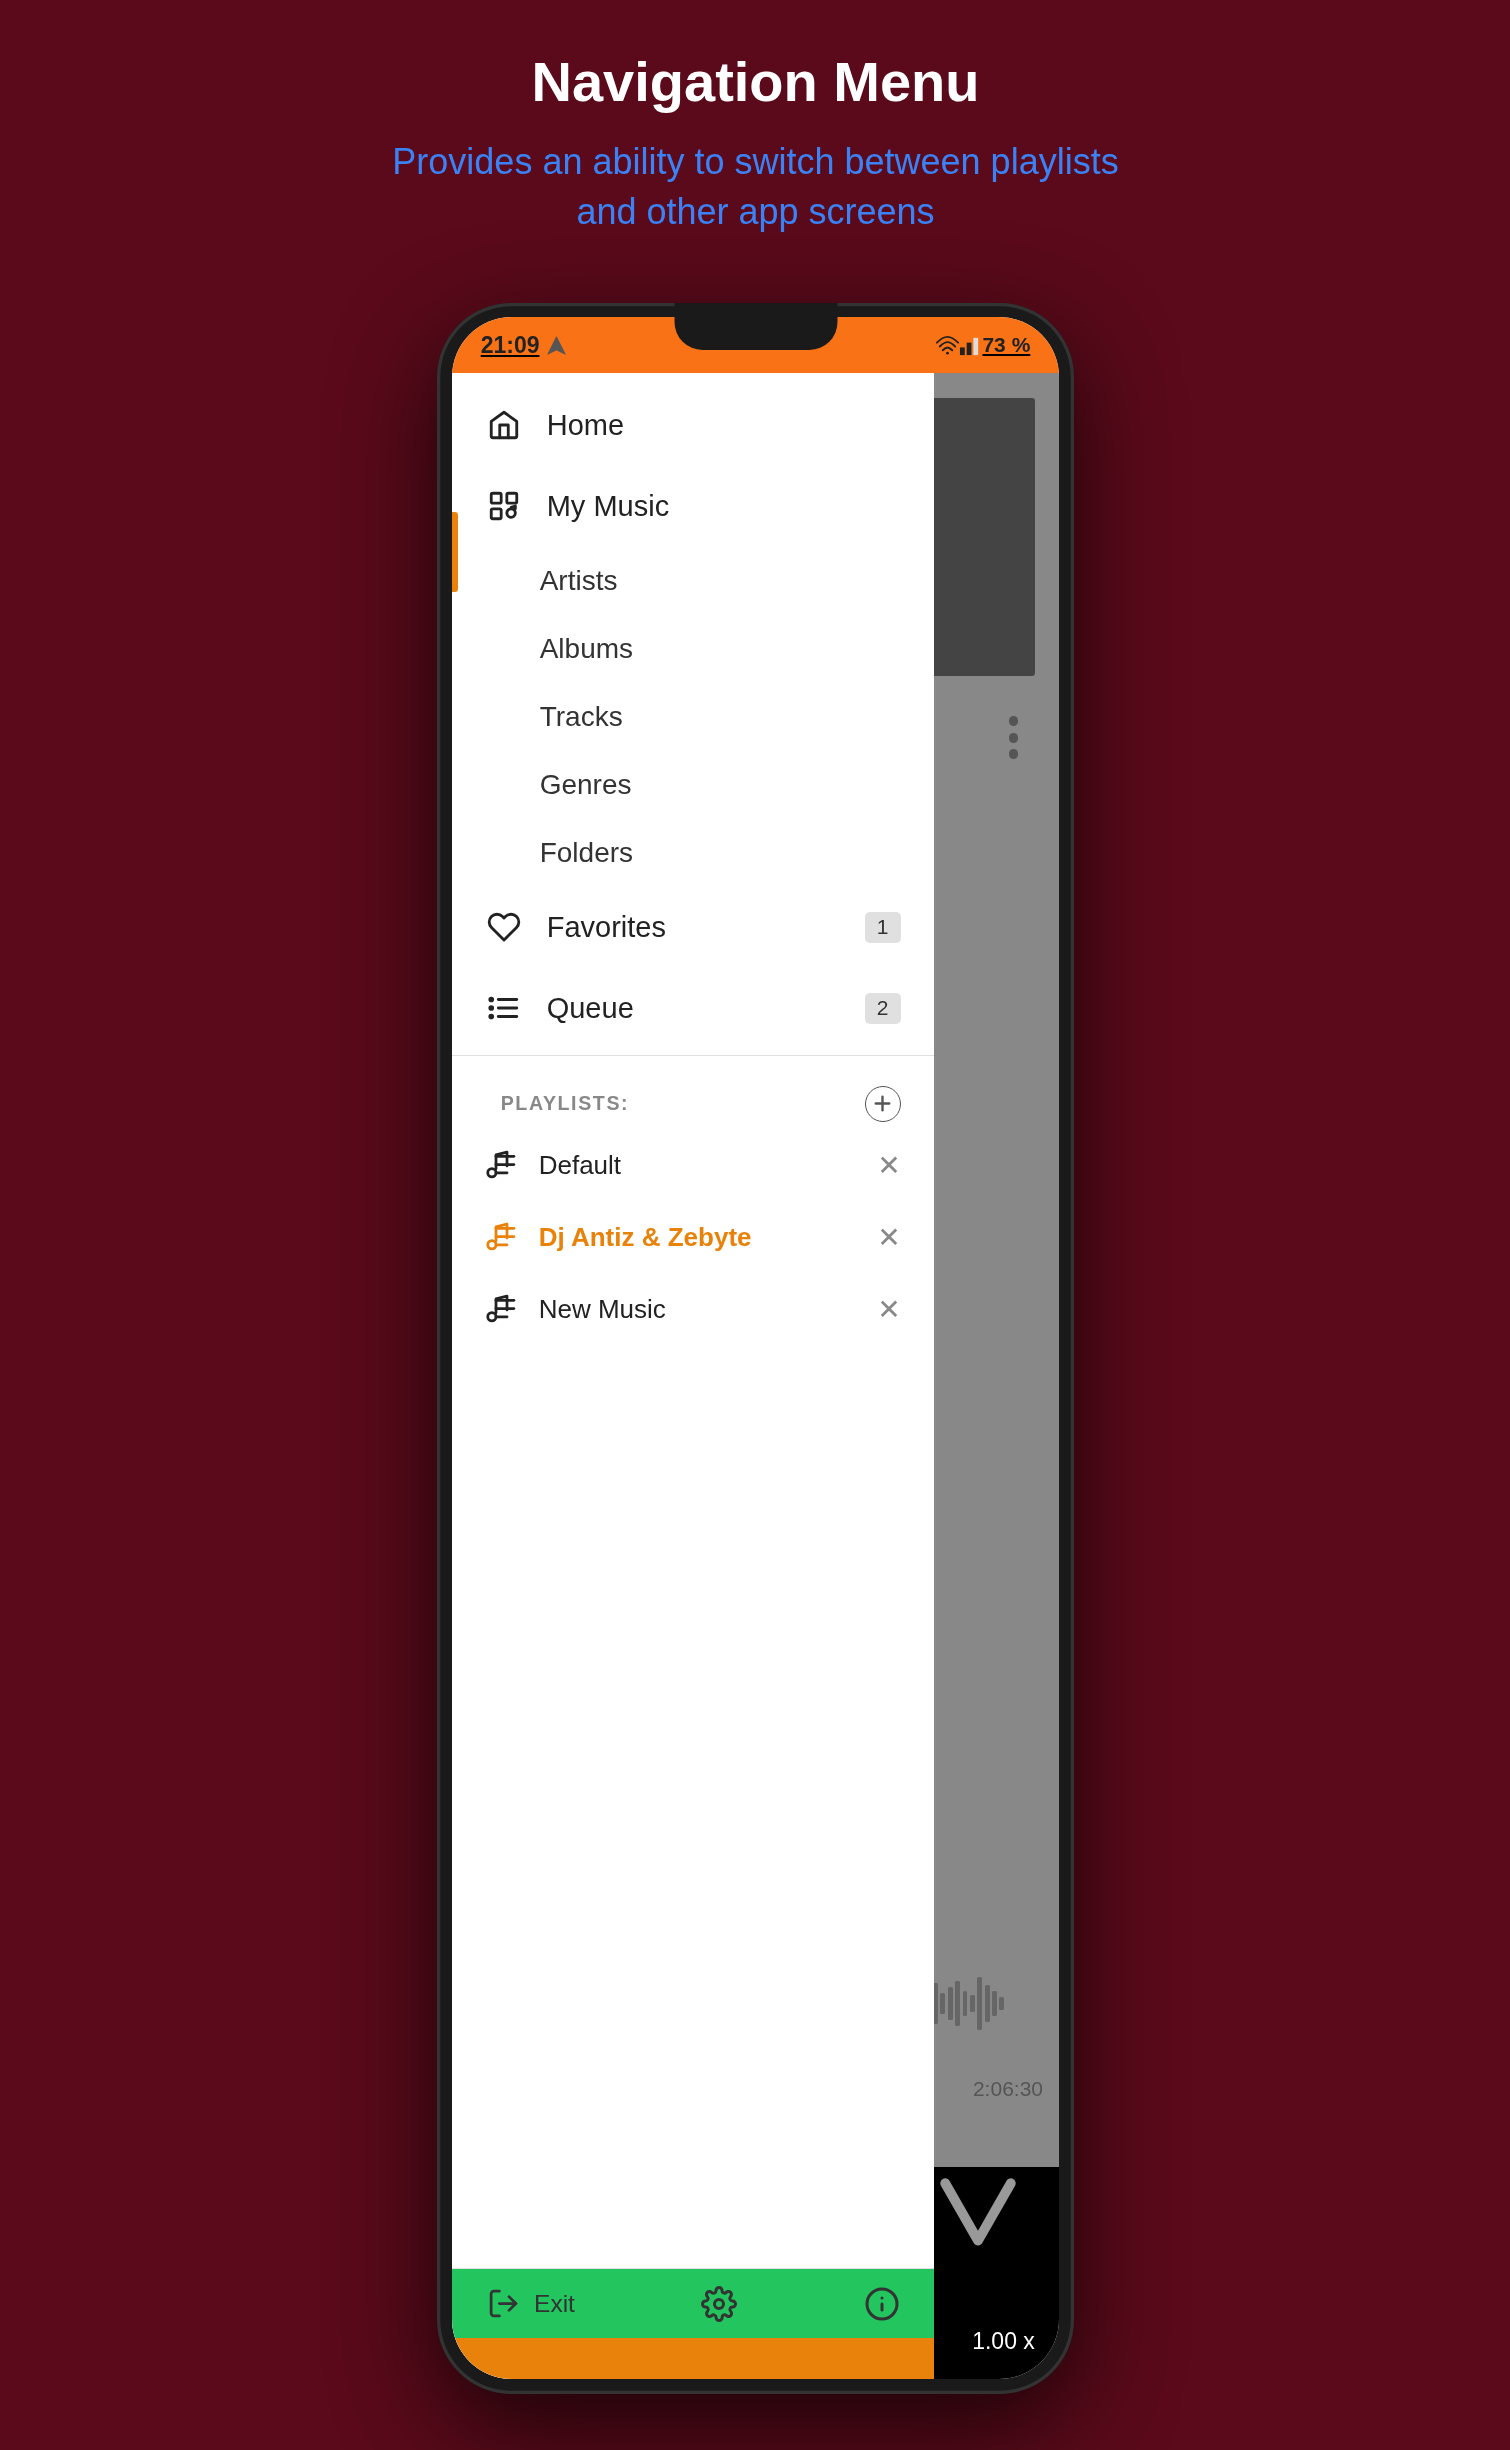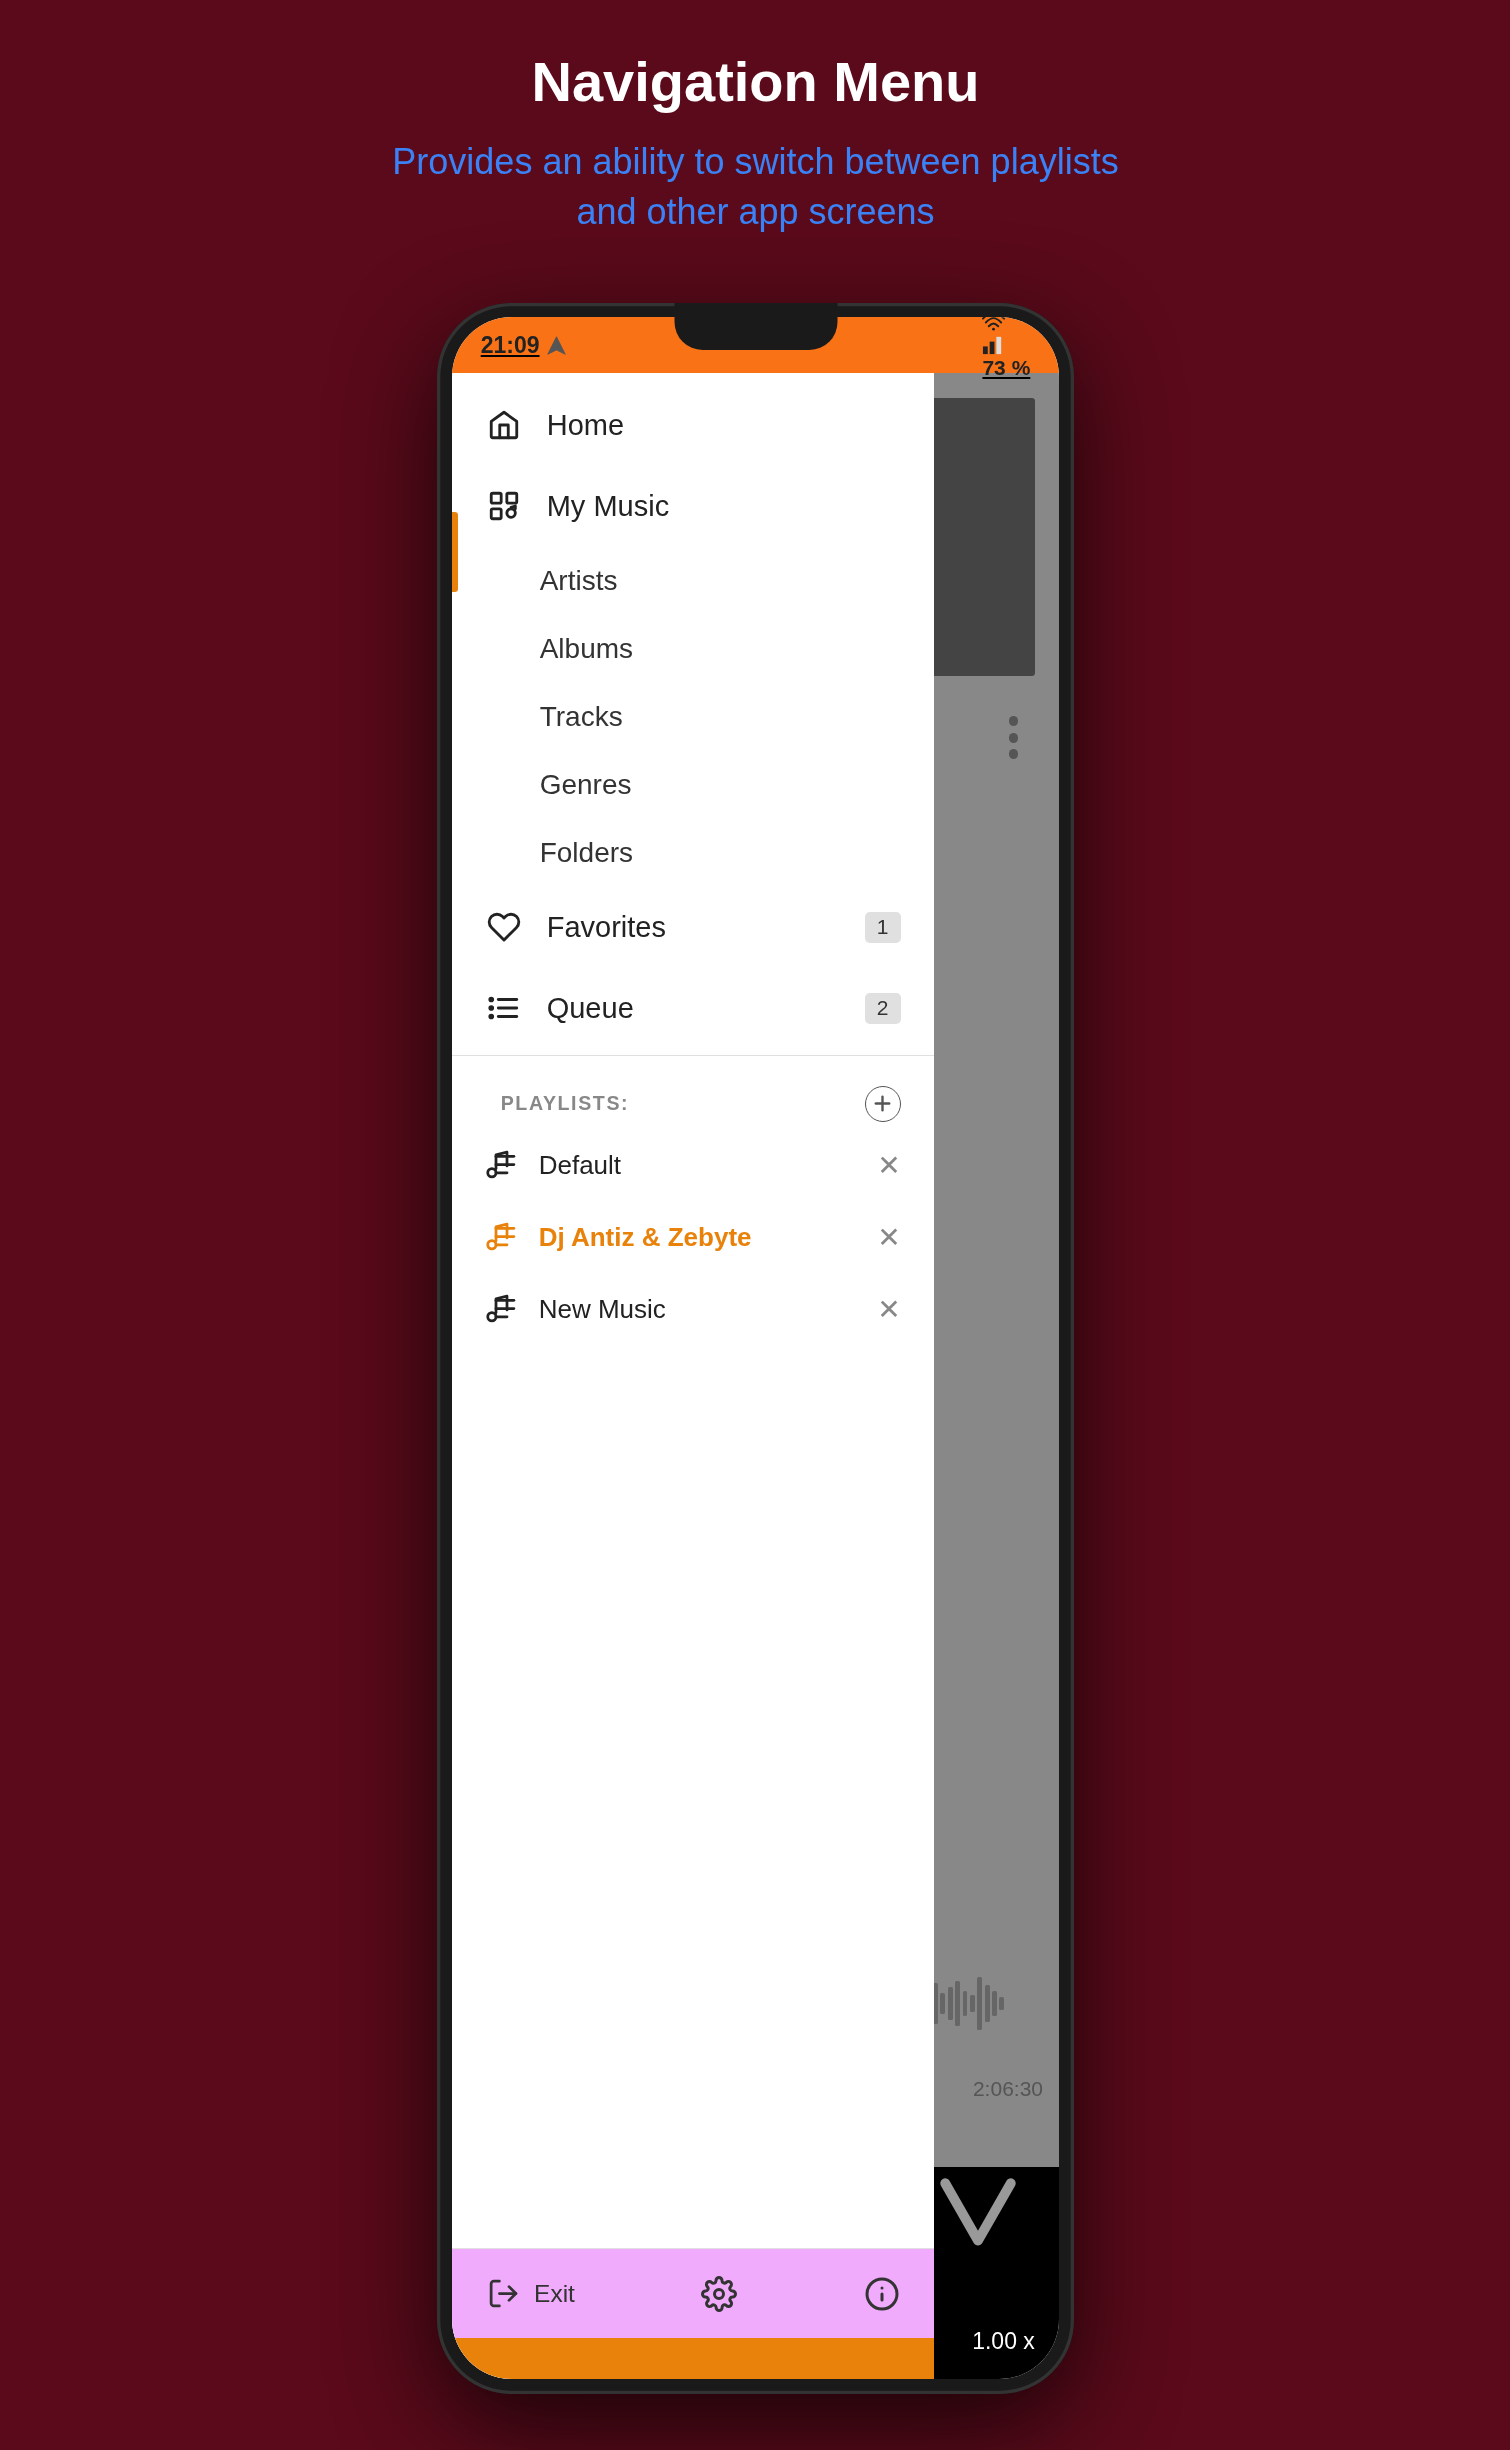--- a/index.html
+++ b/index.html
@@ -99,25 +99,24 @@
       font-size: 23px;
       font-weight: 600;
       color: #222;
       display: flex;
       align-items: center;
       gap: 6.5px;
     }
 
     .status-icons {
       display: flex;
-      align-items: flex-start;
+      align-items: flex-end;
       gap: 0;
       font-size: 19.6px;
       color: #222;
-      flex-direction: column;
     }
 
     .status-icons svg {
       width: 23px;
       height: 23px;
     }
 
     
     .screen-body {
       flex: 1;
@@ -333,27 +332,27 @@
 
     .playlist-item .playlist-close {
       margin-left: auto;
       font-size: 28px;
       color: #888;
       cursor: pointer;
     }
 
     
     .bottom-bar {
-      height: 90px;
+      height: 70px;
       border-top: 0.8px solid #e0e0e0;
       display: flex;
       align-items: center;
       justify-content: space-between;
       padding: 0 33px;
-      background: #f0abfc;
+      background: #22c55e;
       flex-shrink: 0;
     }
 
     .bottom-bar-item {
       display: flex;
       align-items: center;
       gap: 11.4px;
       font-size: 24.5px;
       color: #333;
       cursor: pointer;

